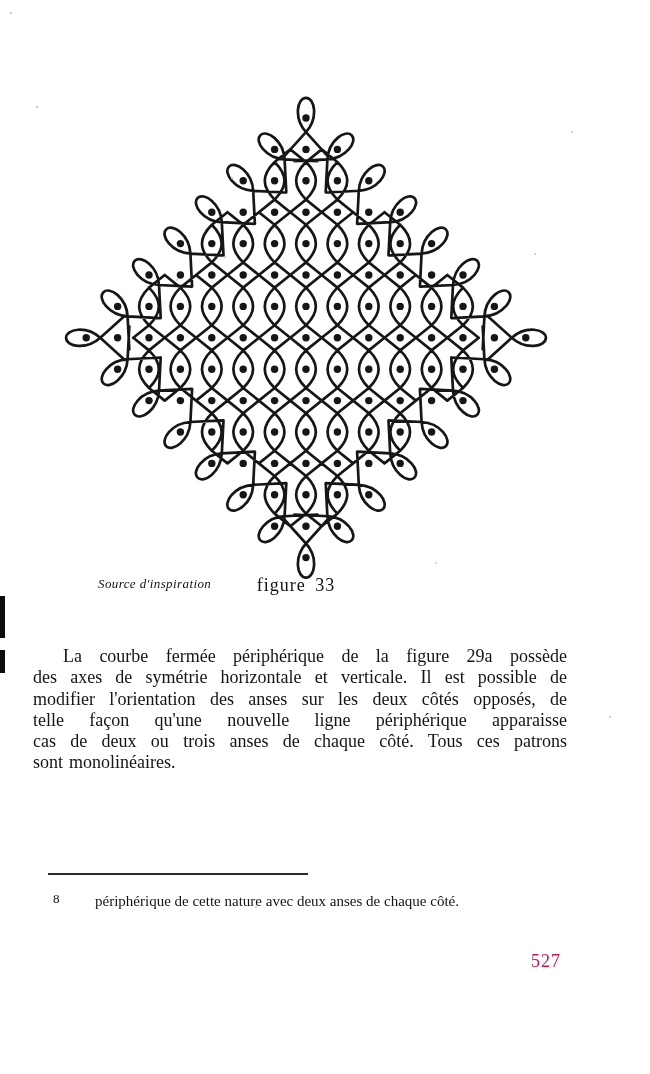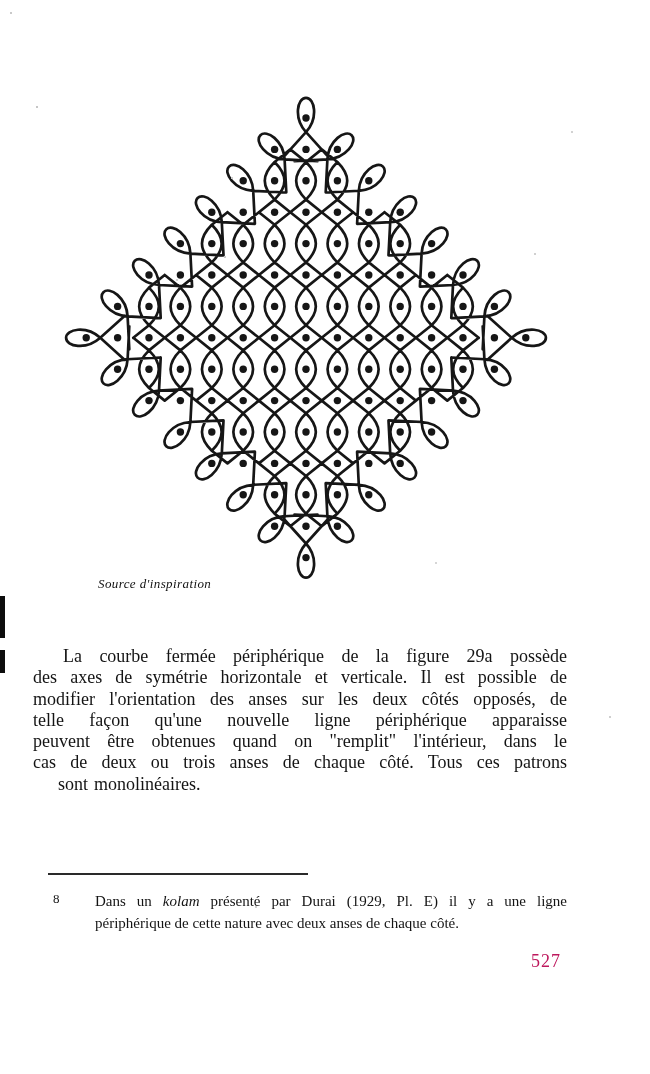--- a/index.html
+++ b/index.html
@@ -16,21 +16,21 @@
   .heading{
     position:absolute; top:576px; left:98px; font-style:italic; font-size:13px;
     letter-spacing:0.4px; color:#111;
   }
   .body-block{
     position:absolute; top:646px; left:33px; width:534px;
     font-size:18px; line-height:21.3px; color:#141414; word-spacing:1.5px;
   }
   .bline{text-align:justify; text-align-last:justify;}
   .bline.first{text-indent:30px;}
-  .bline.last{text-align:right; text-align-last:left;margin-left:25px;}
+  .bline.last{text-align:right; text-align-last:left;}
   .supref{
     font-size:13px; vertical-align:6px; padding-right:7px;
   }
   .fn-rule{position:absolute; top:873px; left:48px; width:260px; height:2px; background:#2a2a2a;}
   .fn-marker{position:absolute; top:891px; left:53px; font-size:13px; color:#141414;}
   .fn-text{
     position:absolute; top:890px; left:95px; width:472px;
     font-size:15px; line-height:22px; color:#141414;
   }
   .fn-line1{text-align:justify; text-align-last:justify;}
@@ -164,37 +164,36 @@
         <circle cx="306" cy="494.8" r="3.7"></circle>
         <circle cx="337.4" cy="494.8" r="3.7"></circle>
         <circle cx="368.8" cy="494.8" r="3.7"></circle>
         <circle cx="274.6" cy="526.2" r="3.7"></circle>
         <circle cx="306" cy="526.2" r="3.7"></circle>
         <circle cx="337.4" cy="526.2" r="3.7"></circle>
         <circle cx="306" cy="557.6" r="3.7"></circle>
       </g>
     </svg>
 
+  <div class="caption">figure 33</div>
 
   <div class="heading">Source d'inspiration</div>
 
   <div class="body-block">
     <div class="bline first">La courbe fermée périphérique de la figure 29a possède</div>
     <div class="bline">des axes de symétrie horizontale et verticale. Il est possible de</div>
     <div class="bline">modifier l'orientation des anses sur les deux côtés opposés, de</div>
     <div class="bline">telle façon qu'une nouvelle ligne périphérique apparaisse</div>
-    <div class="bline">peuvent être obtenues quand on "remplit" l'intérieur, dans le</div>
     <div class="bline">cas de deux ou trois anses de chaque côté. Tous ces patrons</div>
     <div class="bline last">sont monolinéaires.</div>
   </div>
 
   <div class="fn-rule"></div>
   <div class="fn-marker">8</div>
   <div class="fn-text">
-    <div class="fn-line1"><span>Dans un </span><span class="fn-italic">kolam</span><span> présenté par Durai (1929, Pl. E) il y a une ligne</span></div>
     <div>périphérique de cette nature avec deux anses de chaque côté.</div>
   </div>
 
   <div class="page-number">527</div>
 
   <div class="edge-bar b1"></div>
   <div class="edge-bar b2"></div>
   <div class="specks"></div>
 </div>
 

